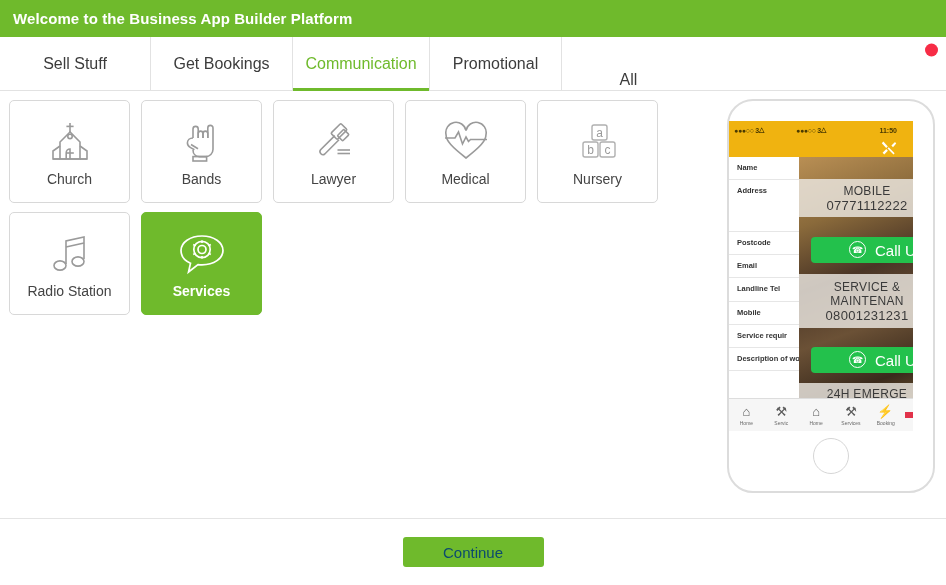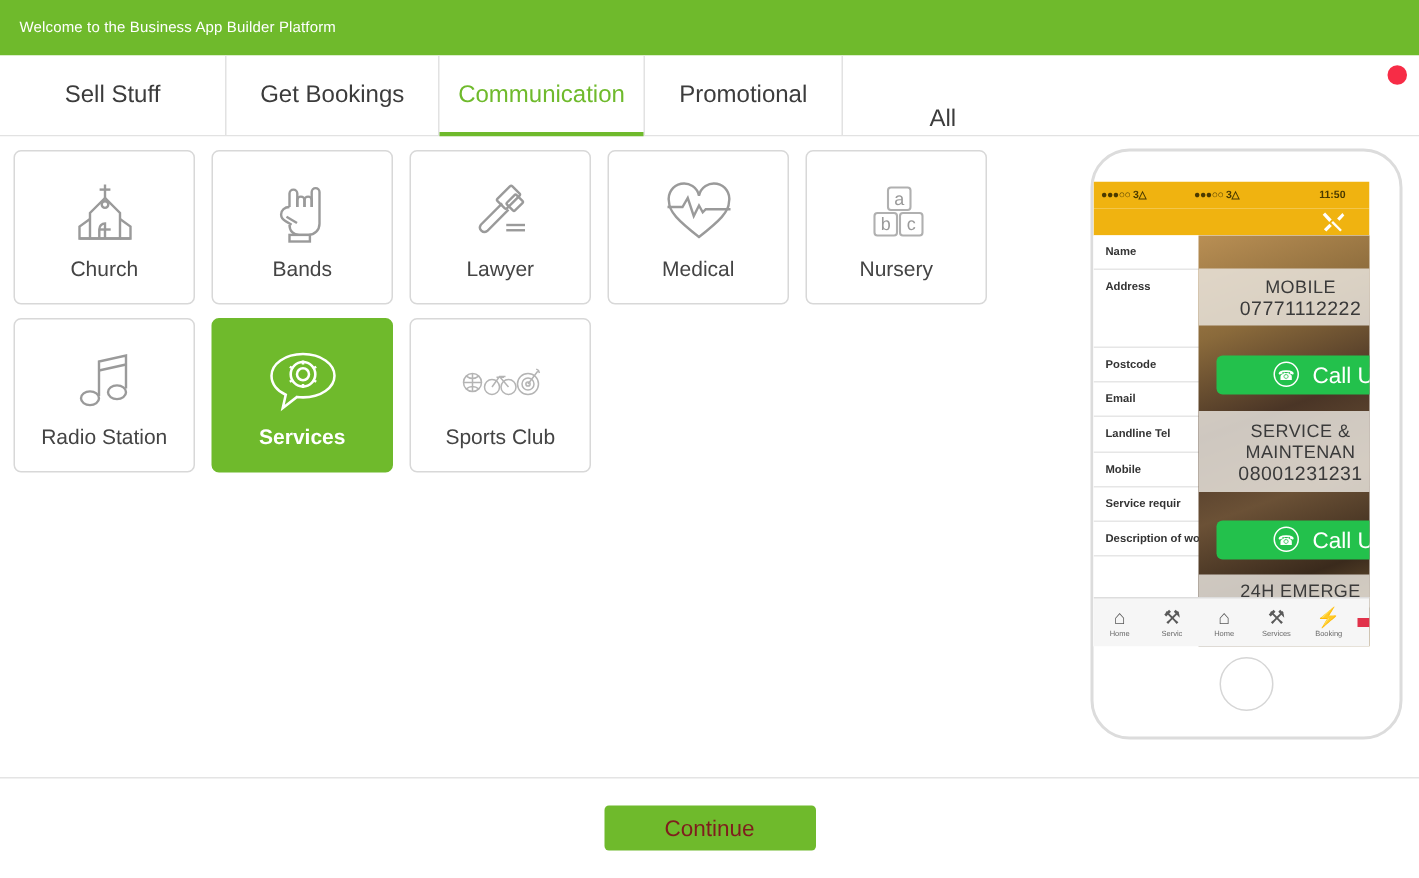--- a/index.html
+++ b/index.html
@@ -15,22 +15,22 @@
   
   .header {
     height: 37px;
     background: #6fba2c;
     display: flex;
     align-items: center;
     padding-left: 13px;
   }
   .header-title {
     color: #ffffff;
-    font-size: 10px;
-    font-weight: normal;
+    font-size: 15px;
+    font-weight: bold;
     letter-spacing: .1px;
   }
 
   
   .tabbar {
     height: 54px;
     background: #fff;
     display: flex;
     align-items: stretch;
     border-bottom: 1px solid #e2e2e2;
@@ -273,21 +273,21 @@
     border-top: 1px solid #e4e4e4;
     background: #fff;
     display: flex;
     align-items: center;
     justify-content: center;
   }
   .continue-btn {
     width: 141px;
     height: 30px;
     background: #6fba2c;
-    color: #7f1d1d;
+    color: #0c4a6e;
     border: none;
     border-radius: 3px;
     font-size: 15px;
     font-family: "Liberation Sans", sans-serif;
     cursor: pointer;
   }
   svg { display: block; }
 </style>
 </head>
 <body>
@@ -409,36 +409,20 @@
             <path d="M24 3 C12 3 3 9.6 3 17.5 C3 23 6.8 27.8 12.5 30.2 L10.5 39 L20 31.6 C21.3 31.8 22.6 31.9 24 31.9 C36 31.9 45 25.4 45 17.5 C45 9.6 36 3 24 3 Z"></path>
             <circle cx="24" cy="16.5" r="4"></circle>
             <path d="M24 7.4 v2.6 M24 23 v2.6 M15.2 11.5 l2.3 1.3 M30.5 20.2 l2.3 1.3 M15.2 21.5 l2.3-1.3 M30.5 12.8 l2.3-1.3"></path>
             <path d="M18 11 a8.2 8.2 0 0112 0 M18 22 a8.2 8.2 0 0012 0" stroke-opacity="0"></path>
             <circle cx="24" cy="16.5" r="8.2"></circle>
           </svg>
         </div>
         <div class="tile-label">Services</div>
       </div>
 
-      <div class="tile">
-        <div class="tile-icon">
-          <svg width="56" height="24" viewBox="0 0 56 24" fill="none" stroke="#b4b4b4" stroke-width="1">
-            <circle cx="9" cy="13" r="6"></circle>
-            <path d="M3 13 H15 M9 7 V19 M4.6 8.6 C7.6 11 10.4 11 13.4 8.6 M4.6 17.4 C7.6 15 10.4 15 13.4 17.4"></path>
-            <circle cx="22" cy="16" r="5"></circle>
-            <circle cx="33" cy="16" r="5"></circle>
-            <path d="M22 16 L27 9 H31 M27 9 L33 16 M25 9.5 h5"></path>
-            <circle cx="46" cy="14" r="7"></circle>
-            <circle cx="46" cy="14" r="4"></circle>
-            <circle cx="46" cy="14" r="1.4"></circle>
-            <path d="M46 14 L52.5 5.5 M51.5 4 l1.5 1 .6 1.6"></path>
-          </svg>
-        </div>
-        <div class="tile-label">Sports Club</div>
-      </div>
 
     </div>
 
     <div class="phone">
       <div class="phone-screen">
 
         <div class="status-bar">
           <span class="sig sig1">●●●○○ 3</span>
           <span class="sig" style="left:30px;">△</span>
           <span class="sig sig2">●●●○○ 3</span>

